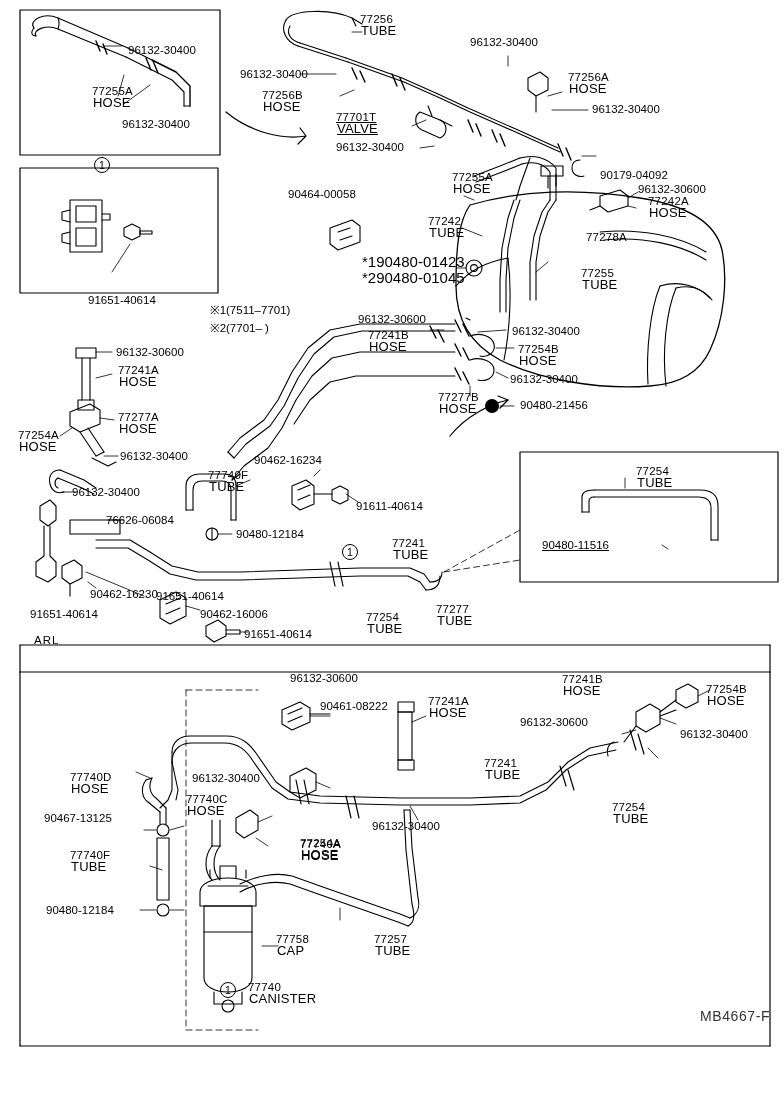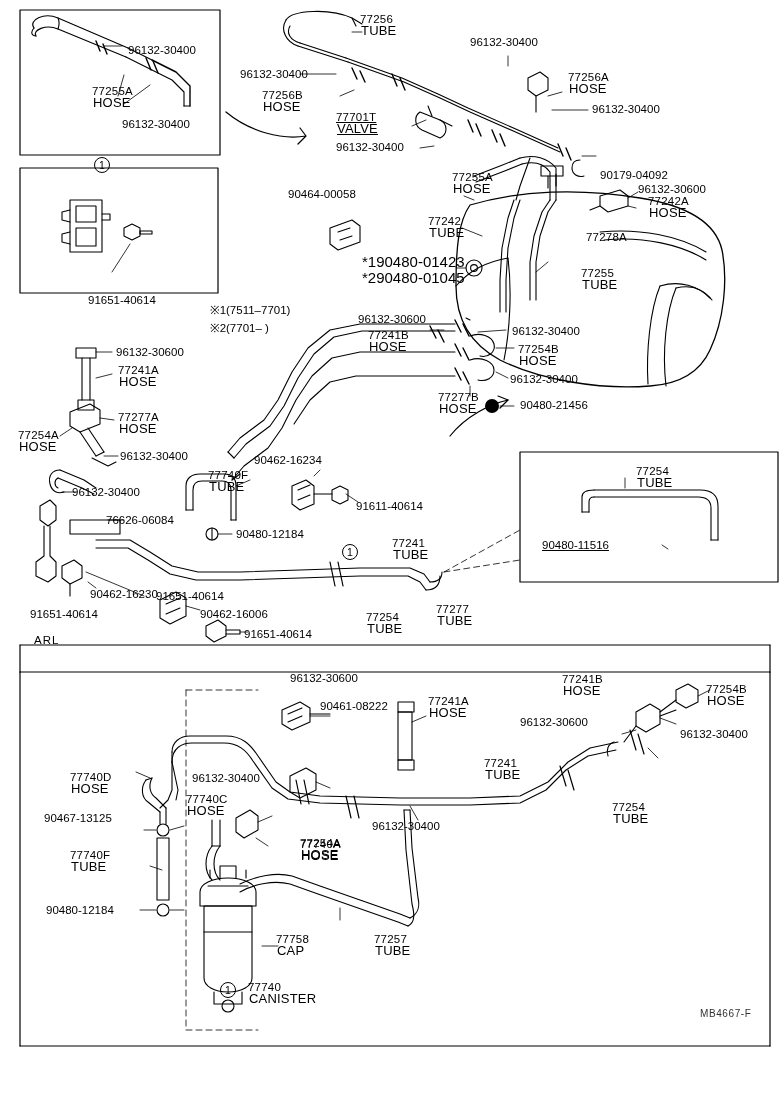--- a/index.html
+++ b/index.html
@@ -45,21 +45,21 @@
     white-space: nowrap;
   }
   .tiny {
     position: absolute;
     font-size: 15px;
     line-height: 11px;
     white-space: nowrap;
   }
   .code {
     position: absolute;
-    font-size: 10px;
+    font-size: 14px;
     letter-spacing: 0.6px;
     color: #333;
     white-space: nowrap;
     text-align: center;
   }
   .arl {
     position: absolute;
     font-size: 11.5px;
     letter-spacing: 1px;
   }

